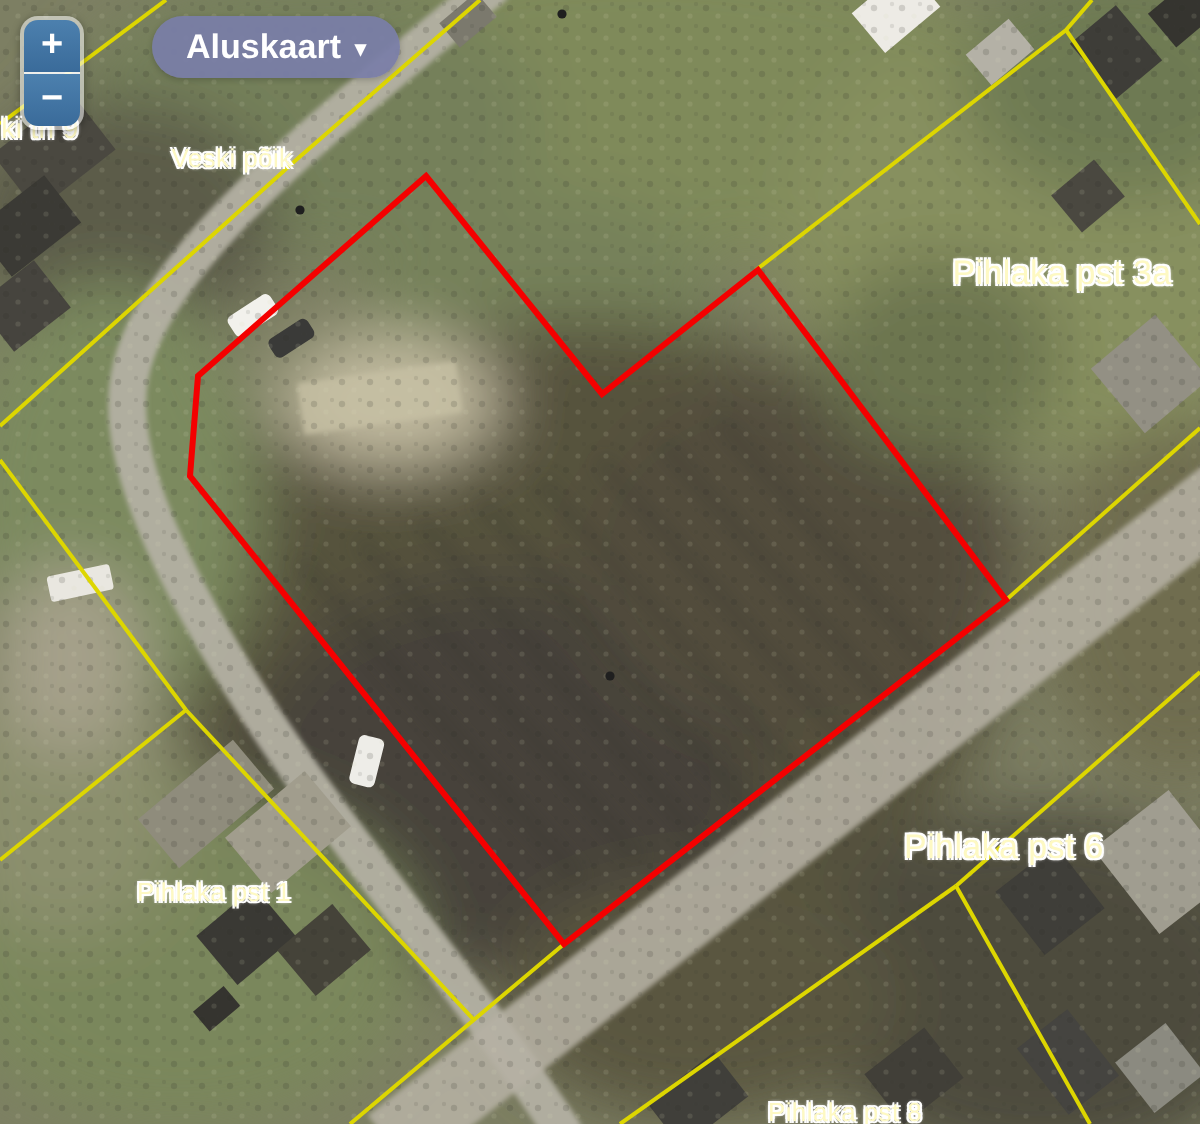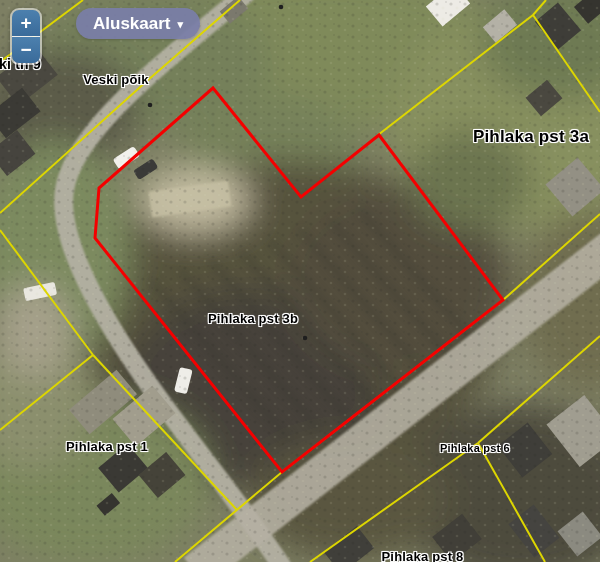--- a/index.html
+++ b/index.html
@@ -4,21 +4,21 @@
 <style>
   html,body{margin:0;padding:0;background:#222;}
   .viewport{
     position:relative;width:600px;height:562px;overflow:hidden;
     font-family:"Liberation Sans",sans-serif;background:#7d7f63;
   }
   .viewport svg{position:absolute;left:0;top:0;}
   #labels-layer{position:absolute;left:0;top:0;width:100%;height:100%;pointer-events:none;}
   .map-label{
     position:absolute;transform:translate(-50%,-50%);
-    font-weight:bold;color:#000000;white-space:nowrap;letter-spacing:.2px;
+    font-weight:normal;color:#fef9c3;white-space:nowrap;letter-spacing:.2px;
     text-shadow:0 0 2px #fff,0 0 2px #fff,1px 1px 0 #fff,-1px -1px 0 #fff,1px -1px 0 #fff,-1px 1px 0 #fff;
   }
   .zoom-control{
     position:absolute;left:10px;top:8px;width:32px;
     background:rgba(250,250,250,.55);border-radius:9px;padding:2px;
     box-shadow:0 1px 4px rgba(0,0,0,.35);box-sizing:border-box;
   }
   .zoom-control button{
     display:block;width:28px;height:26px;padding:0;border:none;cursor:pointer;
     background:linear-gradient(#4c80ae,#3a6b9a);color:#fff;
@@ -152,23 +152,22 @@
         <circle cx="150" cy="105" r="2.3" fill="#1f1f1f"></circle>
         <circle cx="305" cy="338" r="2.3" fill="#1f1f1f"></circle>
         <circle cx="281" cy="7" r="2.3" fill="#1f1f1f"></circle>
       </g>
   </svg>
 
   <div id="labels-layer">
       <div class="map-label" style="left: 20px; top: 64px; font-size: 14px;">ki tn 9</div>
       <div class="map-label" style="left: 116px; top: 79px; font-size: 13px;">Veski põik</div>
       <div class="map-label" style="left: 531px; top: 137px; font-size: 17px;">Pihlaka pst 3a</div>
-      <div class="map-label" style="left: 253px; top: 318px; font-size: 13px;">Pihlaka pst 3b</div>
       <div class="map-label" style="left: 107px; top: 446px; font-size: 13px;">Pihlaka pst 1</div>
-      <div class="map-label" style="left: 475px; top: 424px; font-size: 11px; margin-top: 24px;">Pihlaka pst 6</div>
+      <div class="map-label" style="left: 502px; top: 424px; font-size: 17px;">Pihlaka pst 6</div>
       <div class="map-label" style="left: 406px; top: 556px; font-size: 13px; padding-left: 33px;">Pihlaka pst 8</div>
     </div>
 
   <div class="zoom-control">
     <button>+</button>
     <div class="zc-sep"></div>
     <button>−</button>
   </div>
 
   <button class="basemap-btn">

